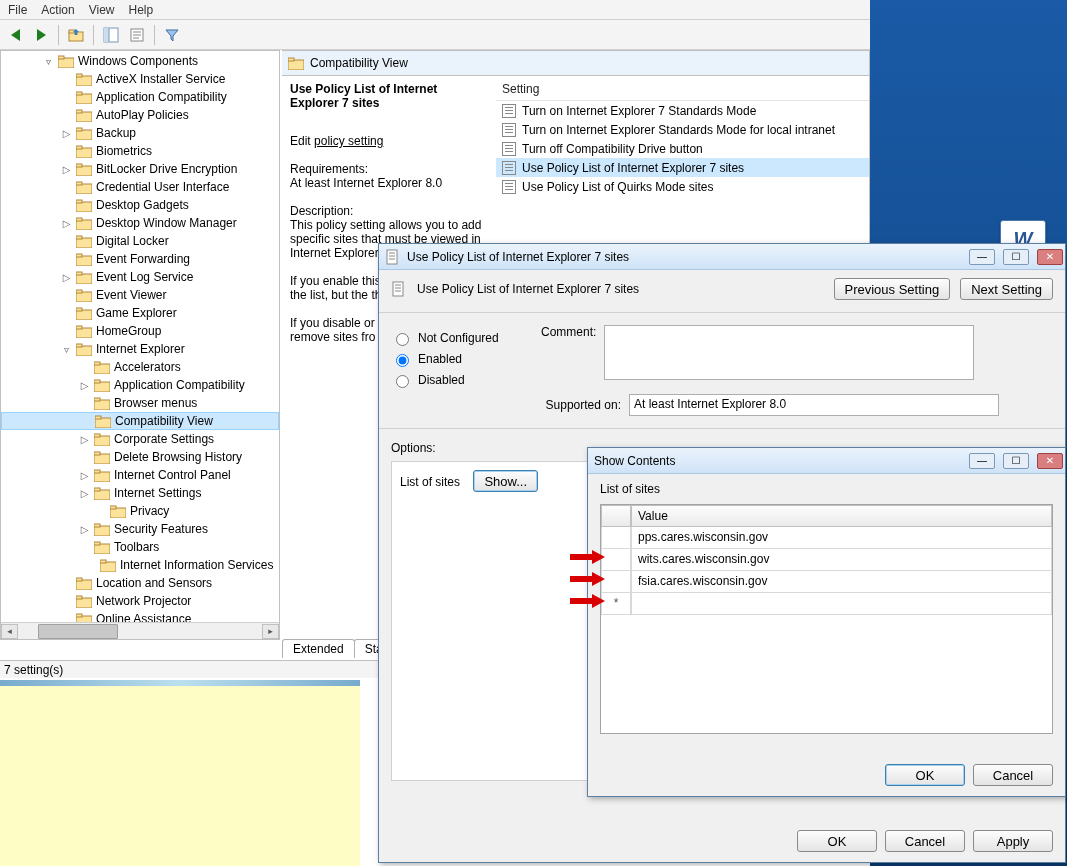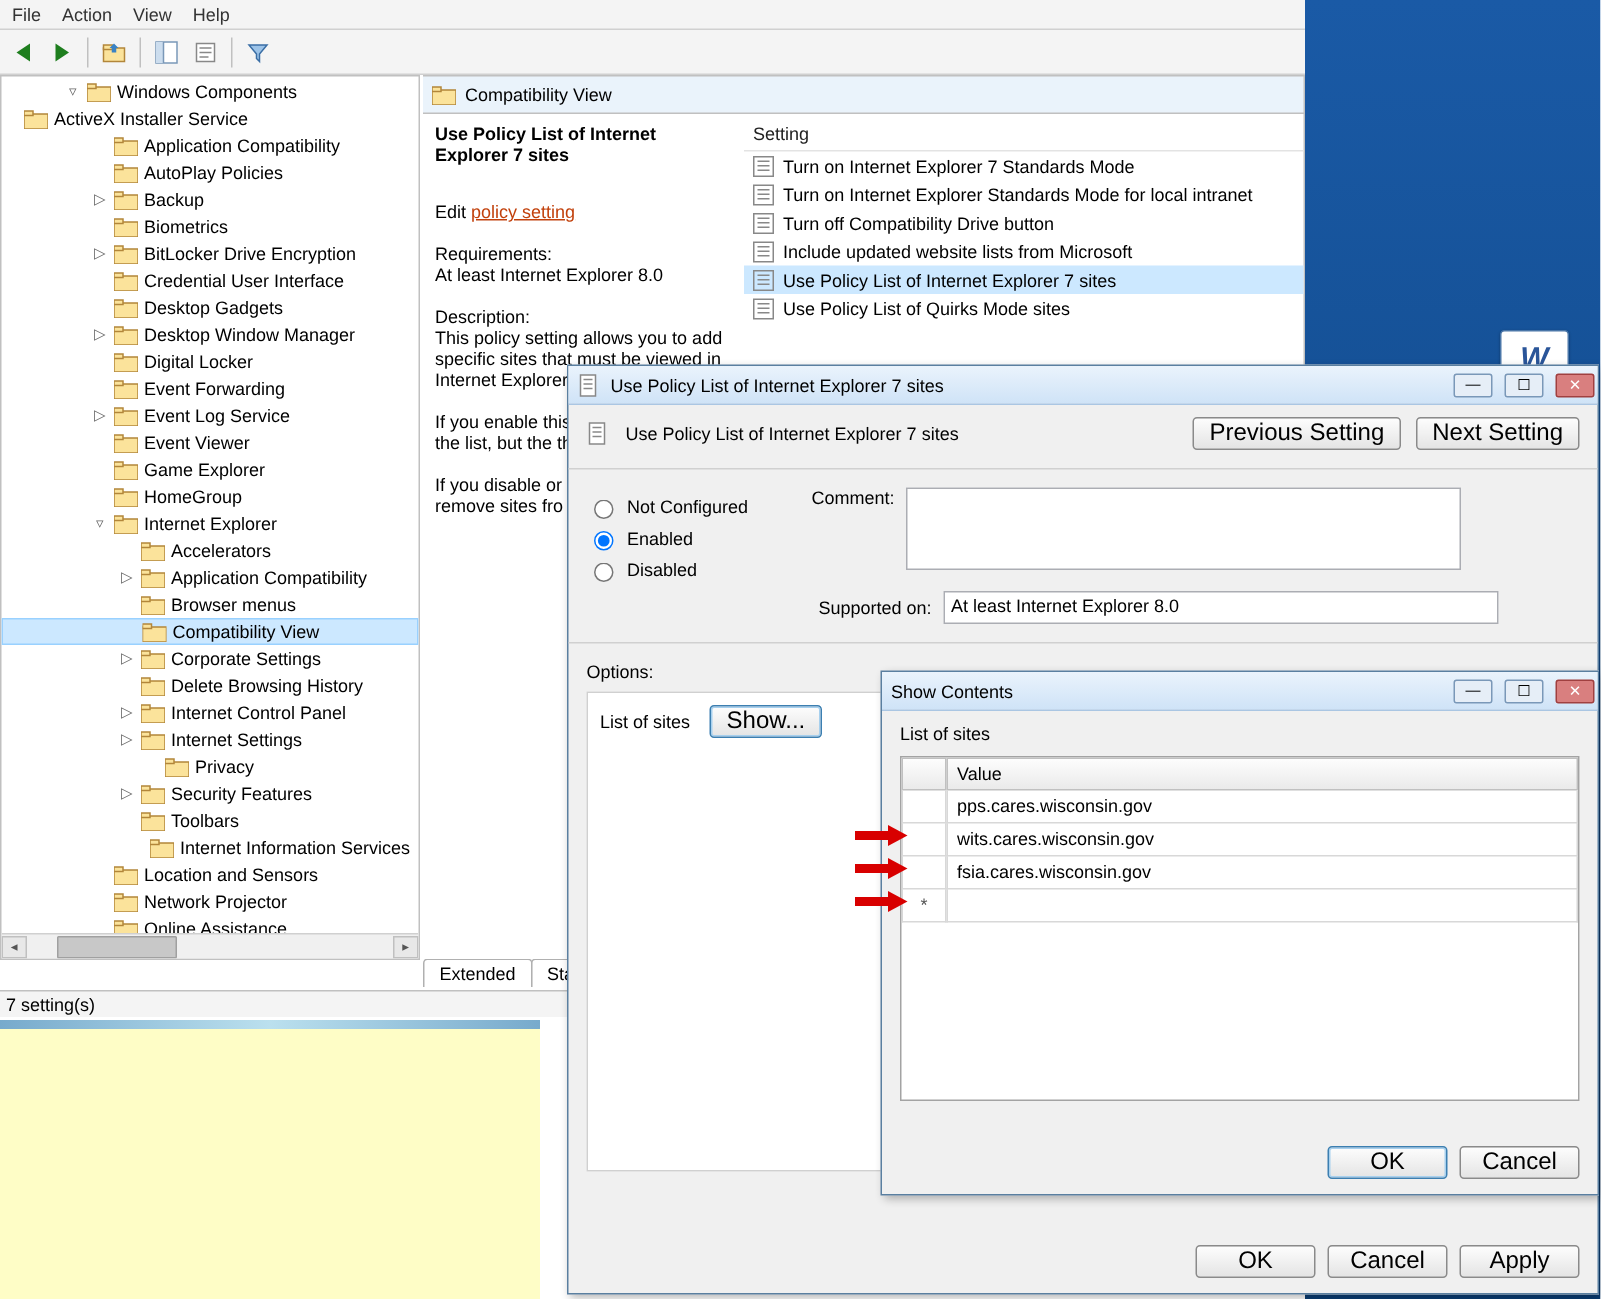--- a/index.html
+++ b/index.html
@@ -21,21 +21,21 @@
   .tree-exp { width:11px; text-align:center; color:#6a6a6a; font-size:10px; }
   .tree-row.selected { background:#cce8ff; border:1px solid #99d1ff; height:18px; }
   .tree-scrollbar-h { position:absolute; left:0; right:0; bottom:0; height:17px; background:#f0f0f0; border-top:1px solid #d0d0d0; display:flex; align-items:center; }
   .sb-btn { width:17px; height:15px; background:#e8e8e8; border:1px solid #c0c0c0; display:flex; align-items:center; justify-content:center; font-size:9px; color:#555; }
   .sb-thumb { width:80px; height:15px; background:#c8c8c8; border:1px solid #a0a0a0; margin-left:20px; border-radius:1px; }
   
   .detail-hdr { position:absolute; left:282px; top:50px; width:588px; height:26px; background:#eaf3fb; border:1px solid #c0c0c0; border-left:none; display:flex; align-items:center; padding-left:6px; gap:6px; }
   .detail-body { position:absolute; left:282px; top:76px; width:588px; height:560px; border-right:1px solid #c0c0c0; background:#fff; }
   .detail-left { position:absolute; left:0; top:0; width:210px; padding:6px 8px; }
   .detail-left h4 { margin:0 0 24px 0; font-size:12px; font-weight:bold; }
-  .link { color:#c2410c; text-decoration:underline; cursor:pointer; }
+  .link { color:#000000; text-decoration:underline; cursor:pointer; }
   .detail-right { position:absolute; left:214px; top:0; right:0; padding:2px 0; }
   .col-hdr { font-size:12px; color:#222; padding:4px 6px; border-bottom:1px solid #e3e3e3; }
   .setting-row { display:flex; align-items:center; gap:6px; padding:2px 6px; height:19px; cursor:default; }
   .setting-row.sel { background:#cce8ff; }
   .cfg-icon { width:14px; height:14px; border:1px solid #888; display:inline-block; position:relative; }
   .cfg-icon::before { content:""; position:absolute; left:2px; top:2px; width:8px; height:1px; background:#888; box-shadow:0 3px 0 #888, 0 6px 0 #888; }
   
   .tabs { position:absolute; left:282px; top:636px; height:22px; display:flex; align-items:flex-end; }
   .tab { border:1px solid #b0b0b0; border-bottom:none; padding:2px 10px; background:#fff; margin-right:-1px; font-size:12px; border-radius:3px 3px 0 0; position:relative; }
   .tab.active { background:#fff; z-index:2; }
@@ -47,21 +47,21 @@
   
   .note { position:absolute; left:0; top:680px; width:360px; height:186px; background:#fefdc6; border-top:6px solid #99ccdd; }
   .note::before { content:""; position:absolute; top:-6px; left:0; right:0; height:6px; background:linear-gradient(90deg,#77aacc,#bbe0ee,#77aacc); }
 
   
   .dialog { position:absolute; background:#f0f0f0; border:1px solid #5a7fa0; box-shadow:2px 2px 6px rgba(0,0,0,0.3); }
   .dlg-title { height:26px; background:linear-gradient(#eaf3fc,#cfe3f7); border-bottom:1px solid #aac6e3; display:flex; align-items:center; padding-left:6px; gap:6px; }
   .dlg-title .spacer { flex:1; }
   .win-btn { width:26px; height:16px; border:1px solid #7a98b8; background:#e6eef7; margin-right:2px; display:flex; align-items:center; justify-content:center; font-size:10px; cursor:pointer; border-radius:2px; font-family:Arial; }
   .win-btn.close { background:#d97f7f; color:#fff; border-color:#a04040; }
-  .btn { min-width:70px; height:22px; border:1px solid #8a8a8a; background:linear-gradient(#fdfdfd,#e4e4e4); border-radius:3px; cursor:pointer; font-size:16px; padding:0 10px; }
+  .btn { min-width:70px; height:22px; border:1px solid #8a8a8a; background:linear-gradient(#fdfdfd,#e4e4e4); border-radius:3px; cursor:pointer; font-size:13px; padding:0 10px; }
   .btn.default { border:1px solid #3c7fb1; box-shadow:0 0 0 1px #a7d0ee inset; }
   .sec { padding:8px 12px; }
   .radio-row { display:flex; align-items:center; gap:6px; margin:5px 0; }
   .hr { border-top:1px solid #d0d0d0; margin:4px 0; }
   textarea.cmt { width:370px; height:55px; resize:none; border:1px solid #abadb3; font-family:inherit; font-size:12px; }
   .supported-box { width:370px; height:22px; border:1px solid #abadb3; background:#fff; padding:2px 4px; }
   .opts-panel { margin:6px 12px 0 12px; border:1px solid #d0d0d0; height:320px; background:#fff; padding:8px; }
   
   .grid { border:1px solid #a3a3a3; background:#fff; }
   .grid-hdr { display:flex; height:22px; }
@@ -132,21 +132,21 @@
 <div class="tree">
   <div class="tree-inner" id="tree-inner">
       <div class="tree-row" style="padding-left: 42px;">
         <span class="tree-exp">▿</span>
         <svg class="folder" viewBox="0 0 16 13">
           <rect x="0" y="3" width="16" height="10" fill="#fbe39b" stroke="#b2863a"></rect>
           <rect x="0" y="1" width="6" height="3" fill="#fbe39b" stroke="#b2863a"></rect>
         </svg>
         <span>Windows Components</span>
       </div>
-      <div class="tree-row" style="">
+      <div class="tree-row" style="padding-left: 60px;">
         <span class="tree-exp"></span>
         <svg class="folder" viewBox="0 0 16 13">
           <rect x="0" y="3" width="16" height="10" fill="#fbe39b" stroke="#b2863a"></rect>
           <rect x="0" y="1" width="6" height="3" fill="#fbe39b" stroke="#b2863a"></rect>
         </svg>
         <span>ActiveX Installer Service</span>
       </div>
       <div class="tree-row" style="padding-left: 60px;">
         <span class="tree-exp"></span>
         <svg class="folder" viewBox="0 0 16 13">
@@ -425,24 +425,20 @@
           <span class="cfg-icon"></span>
           <span>Turn on Internet Explorer 7 Standards Mode</span>
         </div>
         <div class="setting-row">
           <span class="cfg-icon"></span>
           <span>Turn on Internet Explorer Standards Mode for local intranet</span>
         </div>
         <div class="setting-row">
           <span class="cfg-icon"></span>
           <span>Turn off Compatibility Drive button</span>
-        </div>
-        <div class="setting-row">
-          <span class="cfg-icon"></span>
-          <span>Include updated website lists from Microsoft</span>
         </div>
         <div class="setting-row sel">
           <span class="cfg-icon"></span>
           <span>Use Policy List of Internet Explorer 7 sites</span>
         </div>
         <div class="setting-row">
           <span class="cfg-icon"></span>
           <span>Use Policy List of Quirks Mode sites</span>
         </div>
       </div>

